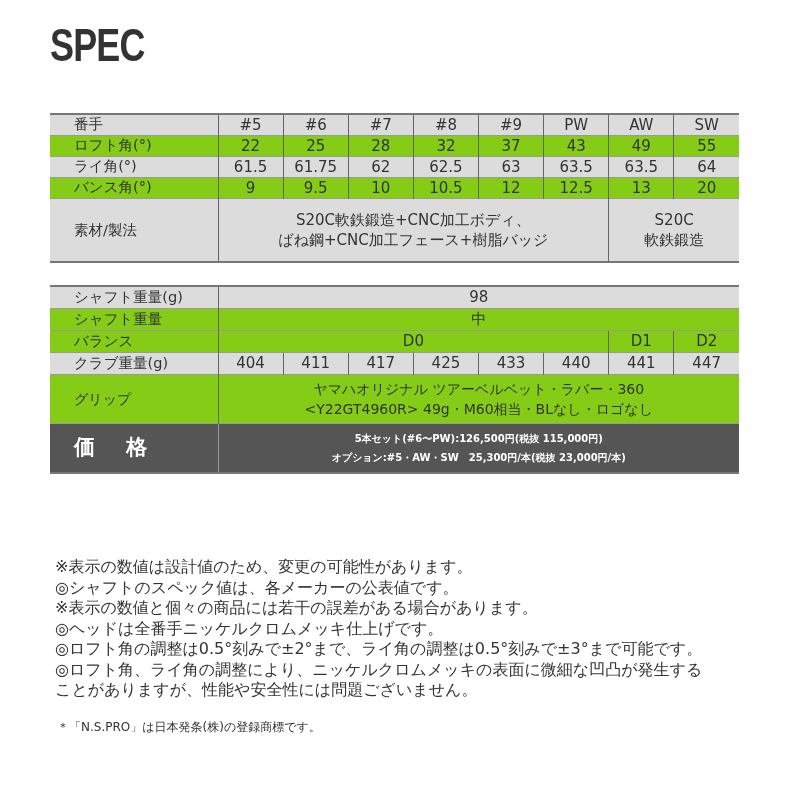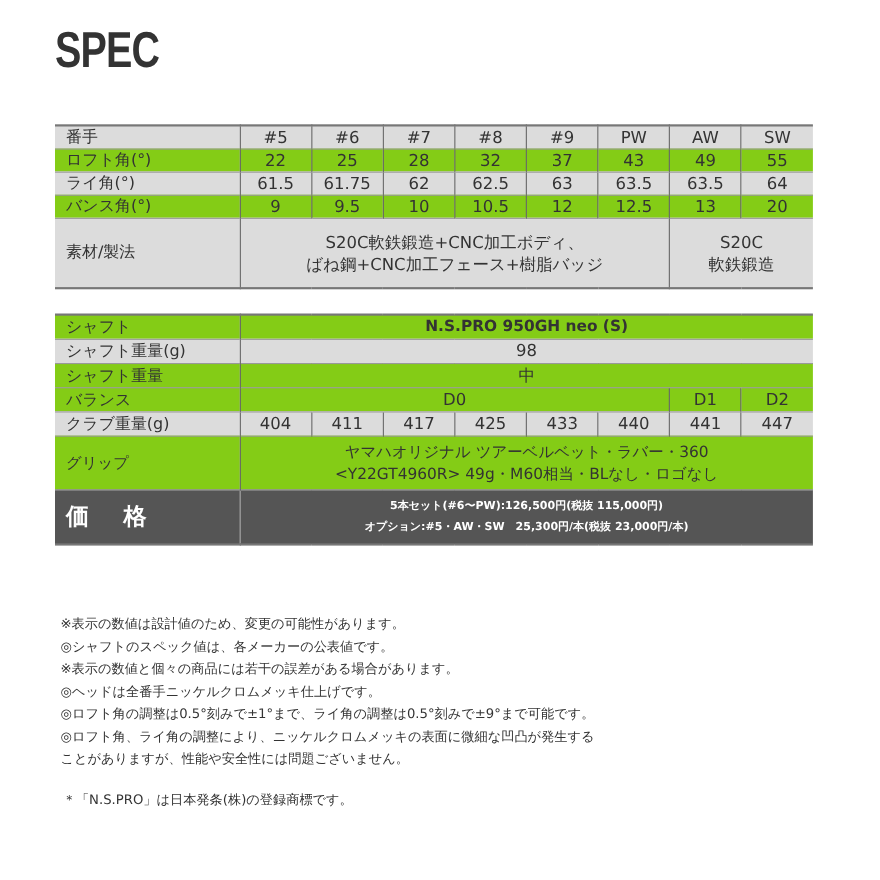--- a/index.html
+++ b/index.html
@@ -4,34 +4,34 @@
 <style>
   html, body { margin:0; padding:0; background:#ffffff; }
   body { width:800px; height:800px; position:relative; overflow:hidden;
          font-family:"DejaVu Sans", "Liberation Sans", sans-serif; color:#333; }
   .title { position:absolute; left:50px; top:18px; font-family:"Liberation Sans", sans-serif;
            font-weight:bold; font-size:46px; letter-spacing:-1px; color:#333;
            transform:scaleX(0.78); transform-origin:left top; }
   table { position:absolute; left:50px; border-collapse:collapse; table-layout:fixed; width:689px; }
   td { padding:0; text-align:center; font-size:15px; color:#333;
        border-left:1px solid #666; border-top:1px solid #999; white-space:nowrap; }
-  td.lbl { text-align:left; padding-left:10px; border-left:none; font-size:14.5px; }
+  td.lbl { text-align:left; padding-left:24px; border-left:none; font-size:14.5px; }
   tr.g td { background:#dcdcdc; }
   tr.w td { background:#84cc16; }
   table { border-top:2px solid #777; border-bottom:2px solid #777; }
   #t1 { top:113px; }
   #t2 { top:285px; }
   #t1 tr { height:21px; }
   #t2 tr { height:22px; }
   tr.tall td { height:62px; line-height:20px; }
   tr.grip td { height:48px; line-height:20px; font-size:14px; }
   tr.price td { background:#555; color:#fff; font-weight:bold; height:48px; line-height:19px; font-size:10px; border-left-color:#999; }
   tr.price td.lbl { font-size:21px; letter-spacing:12px; }
   .bold { font-weight:bold; font-size:14px; }
-  .notes { position:absolute; left:55px; top:557px; font-size:12px; line-height:20.5px; color:#333; }
+  .notes { position:absolute; left:55px; top:557px; font-size:16px; line-height:20.5px; color:#333; }
   .notes div { white-space:nowrap; }
   .tm { position:absolute; left:57px; top:719px; font-size:12px; color:#333; white-space:nowrap; }
 </style>
 </head>
 <body>
 
 <div class="title">SPEC</div>
 
 <table id="t1">
   <colgroup>
@@ -110,24 +110,20 @@
       <col>
       <col>
       <col>
       <col>
       <col>
       <col>
       <col>
       <col>
     </colgroup>
   <tbody>
-      <tr class="w">
-    <td class="lbl">シャフト</td>
-    <td colspan="8" class="bold">N.S.PRO 950GH neo (S)</td>
-  </tr>
   <tr class="g">
     <td class="lbl">シャフト重量(g)</td>
     <td colspan="8">98</td>
   </tr>
   <tr class="w">
     <td class="lbl">シャフト重量</td>
     <td colspan="8">中</td>
   </tr>
   <tr class="w">
     <td class="lbl">バランス</td>
@@ -161,18 +157,18 @@
     </td>
   </tr>
 </tbody>
   </table>
 
 <div class="notes">
   <div>※表示の数値は設計値のため、変更の可能性があります。</div>
   <div>◎シャフトのスペック値は、各メーカーの公表値です。</div>
   <div>※表示の数値と個々の商品には若干の誤差がある場合があります。</div>
   <div>◎ヘッドは全番手ニッケルクロムメッキ仕上げです。</div>
-  <div>◎ロフト角の調整は0.5°刻みで±1°まで、ライ角の調整は0.5°刻みで±9°まで可能です。</div>
+  <div>◎ロフト角の調整は0.5°刻みで±2°まで、ライ角の調整は0.5°刻みで±3°まで可能です。</div>
   <div>◎ロフト角、ライ角の調整により、ニッケルクロムメッキの表面に微細な凹凸が発生する</div>
   <div>ことがありますが、性能や安全性には問題ございません。</div>
 </div>
 
 <div class="tm">＊「N.S.PRO」は日本発条(株)の登録商標です。</div>
 
 </body></html>

